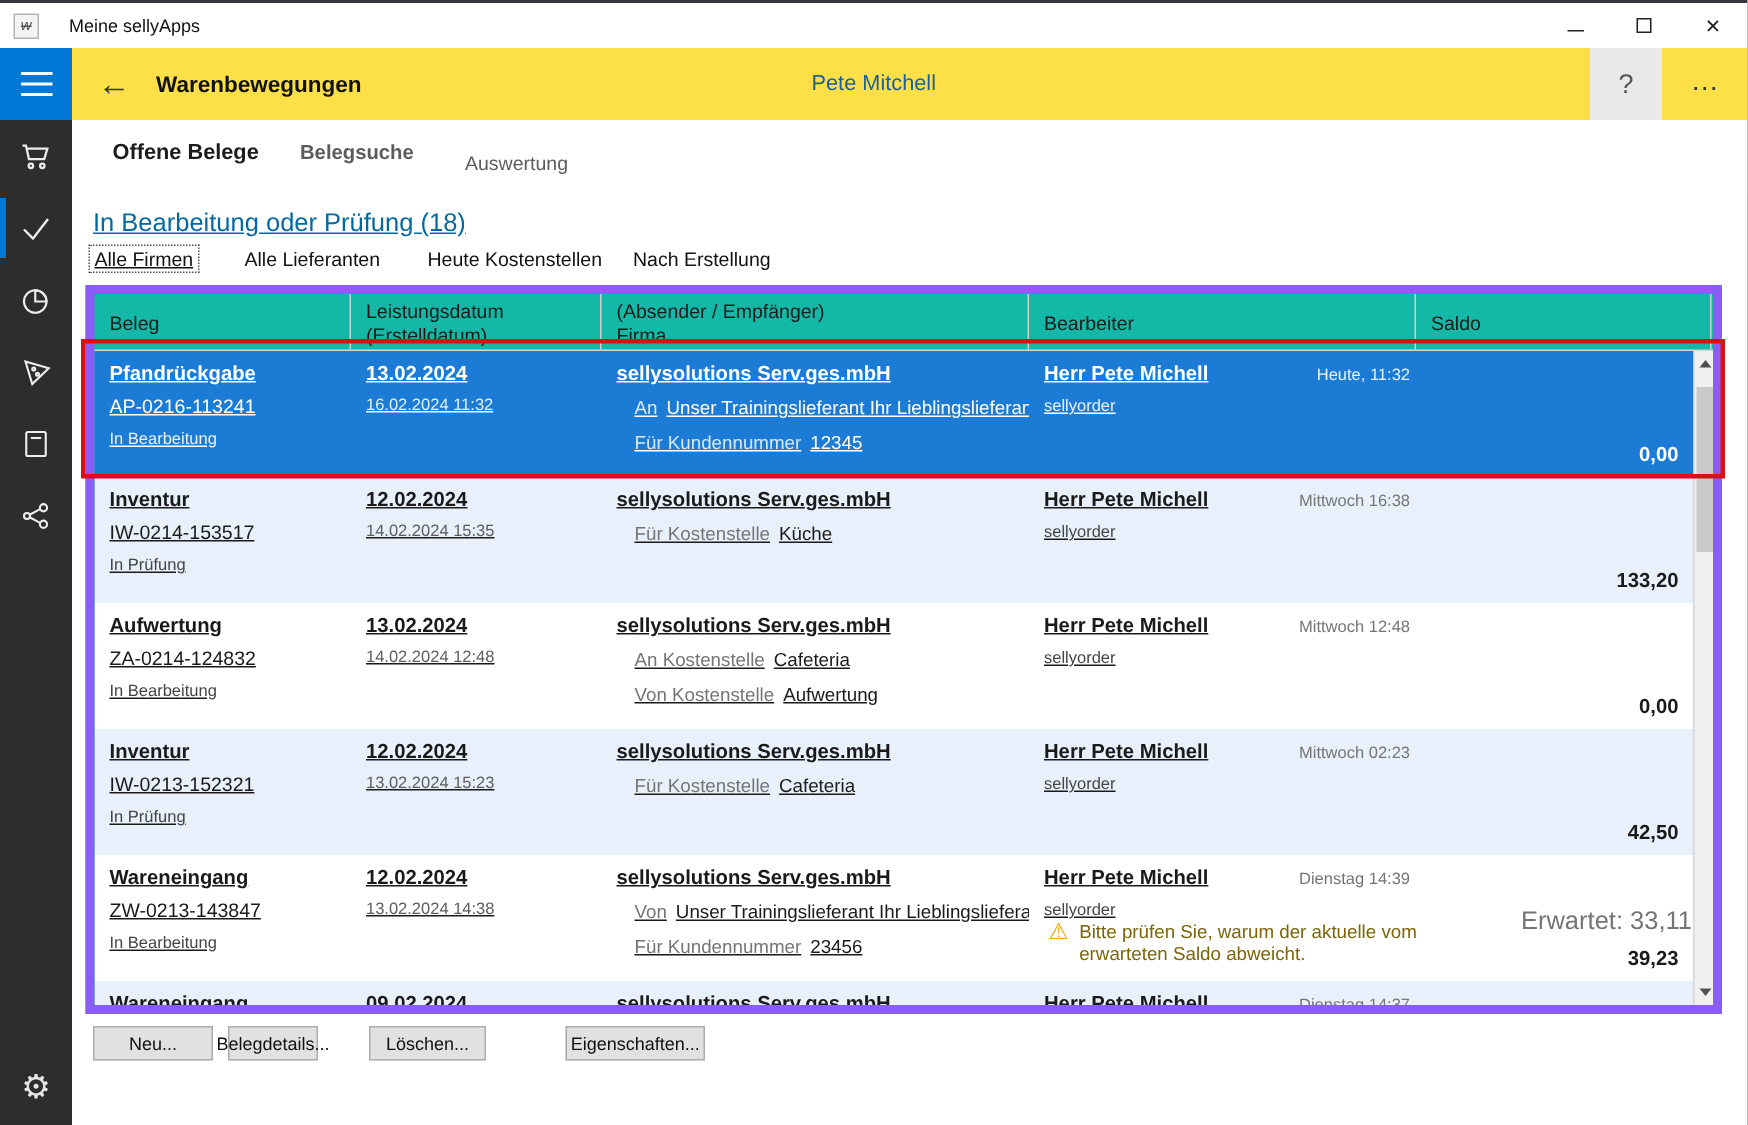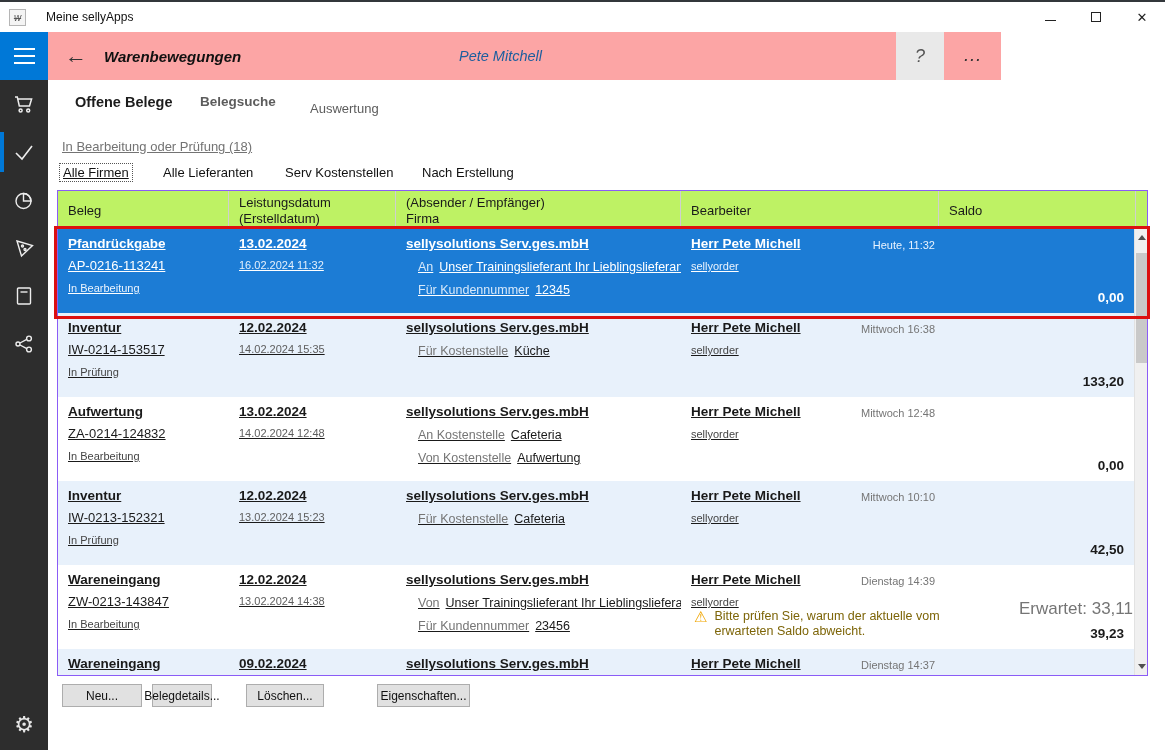--- a/index.html
+++ b/index.html
@@ -15,21 +15,21 @@
            font-size:10px;color:#555;display:flex;align-items:center;justify-content:center;
            text-decoration:line-through;font-style:italic;}
   .wintitle{font-size:12px;margin-left:20px;color:#111;}
   .wincontrols{position:absolute;right:0;top:0;height:30px;display:flex;}
   .winbtn{width:46px;height:30px;display:flex;align-items:center;justify-content:center;color:#222;font-size:14px;}
   .winbtn .min-glyph{width:11px;border-bottom:1.5px solid #222;height:1px;margin-top:6px;}
   .winbtn .max-glyph{width:10px;height:10px;border:1.2px solid #222;}
   .winbtn .close-glyph::before{content:"\2715";font-size:13px;}
 
   
-  .appheader{position:absolute;left:0;top:32px;width:1001px;height:48px;background:#fca5a5;font-style:italic;}
+  .appheader{position:absolute;left:0;top:32px;width:1165px;height:48px;background:#fde047;}
   .hamburger{position:absolute;left:0;top:0;width:48px;height:48px;background:#0078d7;
              display:flex;flex-direction:column;align-items:center;justify-content:center;gap:5px;}
   .hamburger i{display:block;width:21px;height:2px;background:#fff;}
   .backbtn{position:absolute;left:58px;top:0;width:36px;height:48px;display:flex;align-items:center;justify-content:center;color:#333;}
   .backbtn::before{content:"\2190";font-size:22px;}
   .page-title{position:absolute;left:104px;top:0;height:48px;display:flex;align-items:center;
               font-size:15px;font-weight:bold;color:#111;}
   .username{position:absolute;left:50%;transform:translateX(-50%);top:0;height:48px;display:flex;align-items:center;
             font-size:14.5px;color:#1c5e9e;}
   .helpbtn{position:absolute;right:57px;top:0;width:48px;height:48px;background:#e9e9e9;
@@ -48,28 +48,28 @@
              color:#e6e6e6;font-size:22px;}
   .side-gear::before{content:"\2699";}
 
   
   .tabs{position:absolute;left:48px;top:80px;width:1117px;height:50px;background:#fff;}
   .tab{position:absolute;top:14px;font-size:14.5px;color:#5c5c5c;}
   .tab.active{font-weight:bold;color:#1c1c1c;}
   .tab.t0{left:27px;} .tab.t1{left:152px;} .tab.t2{left:262px;}
 
   
-  .filterlink{position:absolute;left:62px;top:139px;font-size:13px;color:#737373;text-decoration:underline;}
+  .filterlink{position:absolute;left:62px;top:139px;font-size:17px;color:#0369a1;text-decoration:underline;}
   .filters{position:absolute;left:0;top:163px;width:1165px;height:22px;}
   .filteritem{position:absolute;top:2px;font-size:13px;color:#111;}
   .filteritem.focused{border:1px dotted #555;padding:1px 3px;top:0;text-decoration:underline;}
   .f0{left:59px;} .f1{left:163px;} .f2{left:285px;} .f3{left:422px;}
 
   
-  .table{position:absolute;left:57px;top:190px;width:1091px;height:486px;border:1px solid #8b5cf6;background:#bef264;}
+  .table{position:absolute;left:57px;top:190px;width:1091px;height:486px;border:6px solid #8b5cf6;background:#14b8a6;}
   .thead{position:absolute;left:0;top:0;right:0;height:38px;display:grid;
          grid-template-columns:171px 167px 285px 258px 197px 1fr;border-bottom:1px solid #d6d6d6;}
   .th{border-right:1px solid #cfcfcf;padding:3px 0 0 10px;font-size:13px;color:#1a1a1a;
       display:flex;flex-direction:column;justify-content:center;line-height:16px;}
   .th:nth-child(6){border-right:none;}
   .tbody{position:absolute;left:0;top:38px;right:13px;bottom:0;overflow:hidden;}
   .row{position:relative;height:84px;display:grid;grid-template-columns:171px 167px 285px 258px 1fr;background:#fff;}
   .row.alt{background:#e8f1fb;}
   .row.sel{background:#1c7cd5;color:#fff;}
   .c{position:relative;padding:7px 0 0 10px;overflow:hidden;white-space:nowrap;text-decoration:underline;}
@@ -205,21 +205,21 @@
   <div class="tabs">
     <div class="tab t0 active">Offene Belege</div>
     <div class="tab t1">Belegsuche</div>
     <div class="tab t2">Auswertung</div>
   </div>
 
   <a class="filterlink">In Bearbeitung oder Prüfung (18)</a>
   <div class="filters">
     <span class="filteritem f0 focused">Alle Firmen</span>
     <span class="filteritem f1">Alle Lieferanten</span>
-    <span class="filteritem f2">Serv Kostenstellen</span>
+    <span class="filteritem f2">Heute Kostenstellen</span>
     <span class="filteritem f3">Nach Erstellung</span>
   </div>
 
   <div class="table">
     <div class="thead">
       <div class="th">
           <span>Beleg</span>
         </div>
       <div class="th">
           <span>Leistungsdatum</span>
@@ -332,21 +332,21 @@
       <div class="t3">13.02.2024 15:23</div>
     </div>
     <div class="c c-firma">
       <div class="t1">sellysolutions Serv.ges.mbH</div>
       <div class="details">
               <div class="detail"><span class="pfx">Für Kostenstelle</span><span class="val">Cafeteria</span></div>
             </div>
     </div>
     <div class="c c-bearb">
       <div class="t1">Herr Pete Michell</div>
-      <div class="when">Mittwoch 10:10</div>
+      <div class="when">Mittwoch 02:23</div>
       <div class="t3">sellyorder</div>
 
     </div>
     <div class="c c-saldo">
 
       <div class="saldo">42,50</div>
     </div>
   </div>
         <div class="row">
     <div class="c c-beleg">

